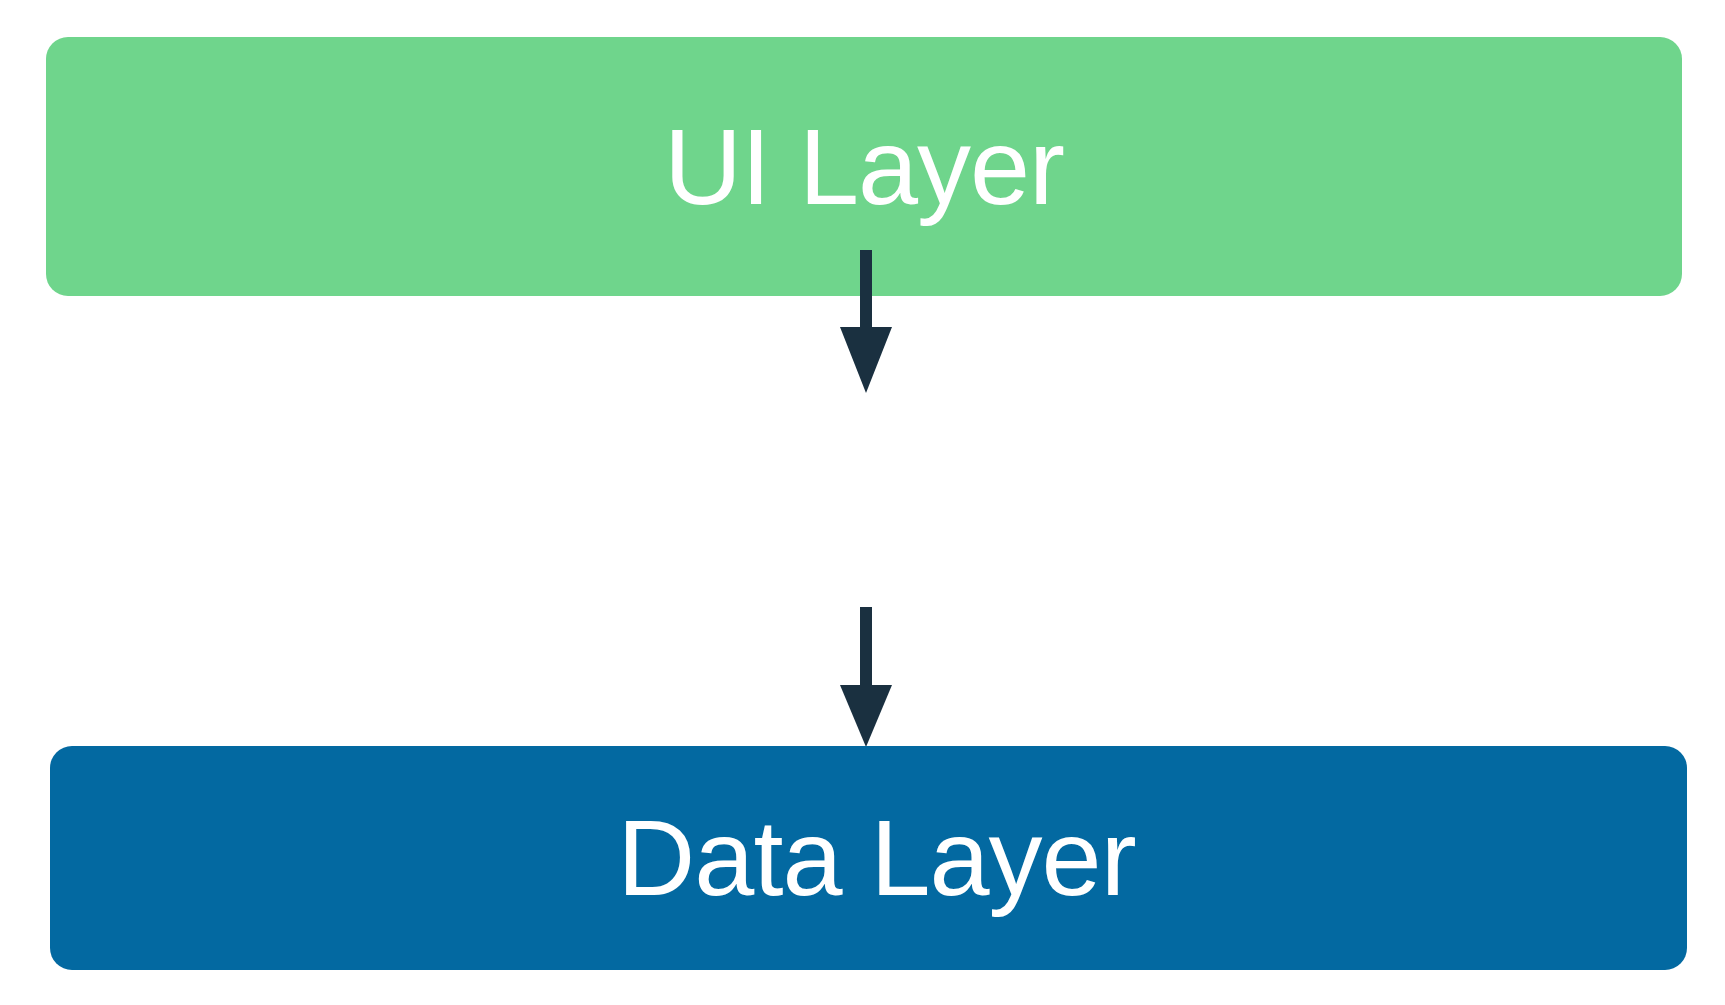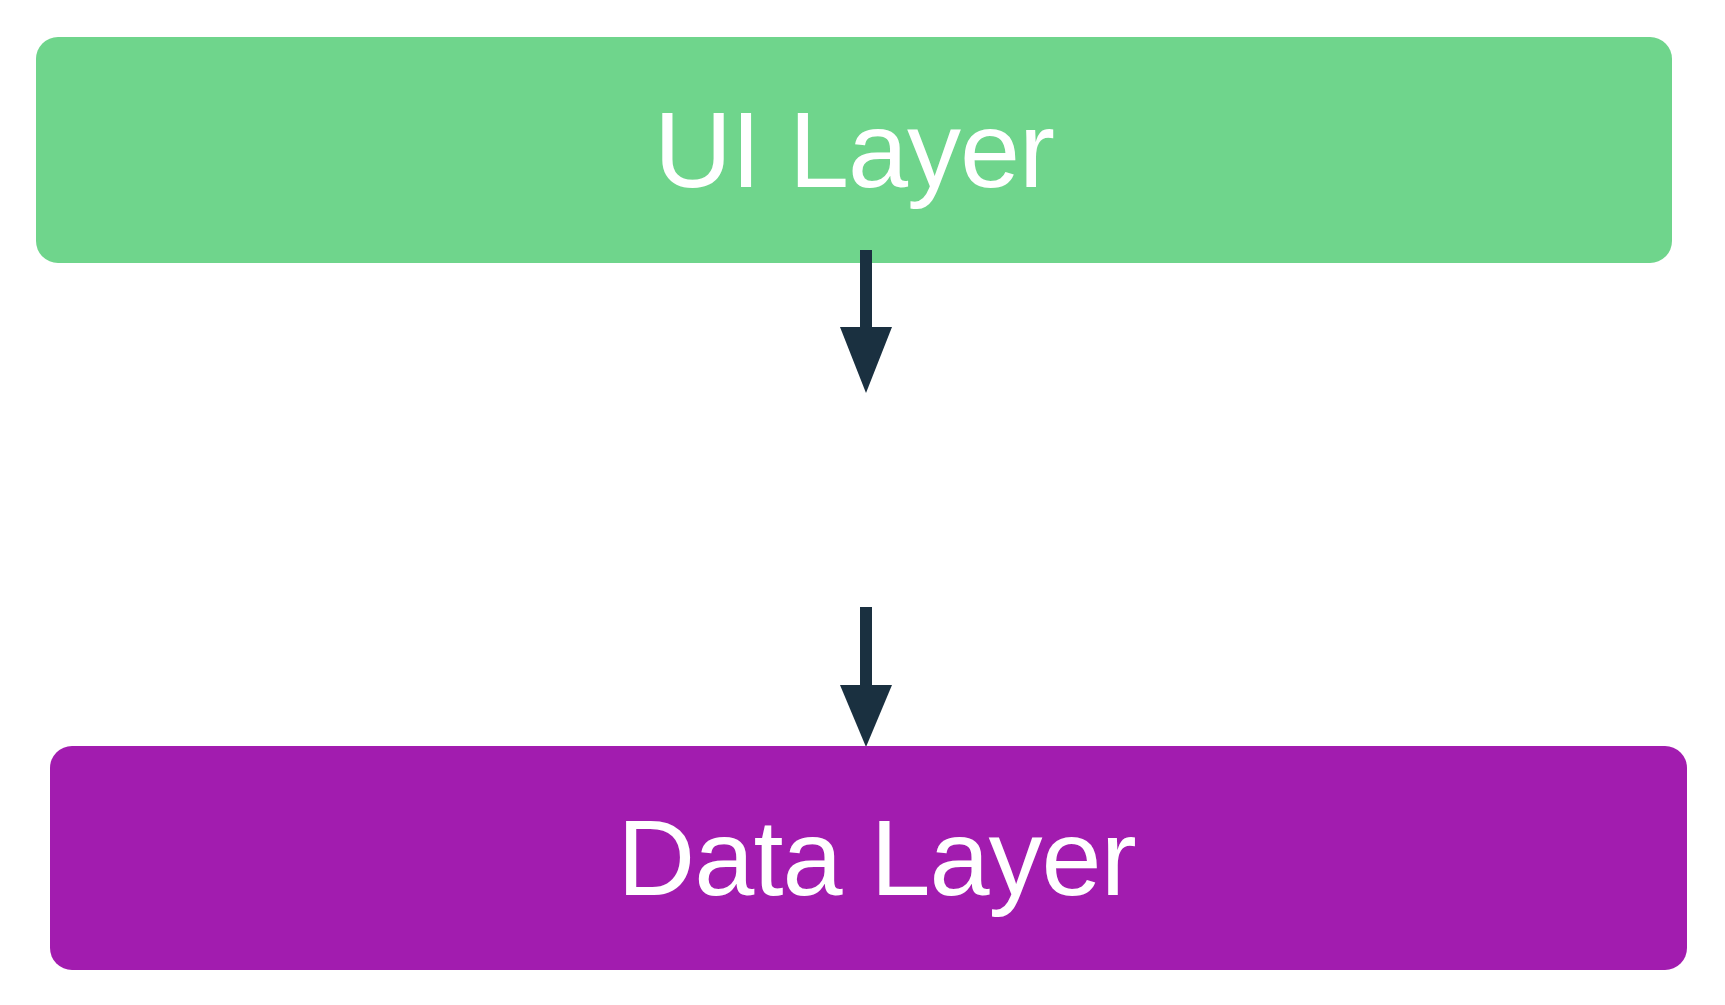--- a/index.html
+++ b/index.html
@@ -29,24 +29,24 @@
     color: #ffffff;
     font-family: "Liberation Sans", sans-serif;
     font-weight: 400;
     letter-spacing: -1px;
     line-height: 1;
     white-space: nowrap;
     text-align: center;
   }
   
   #box-ui {
-    left: 36px;
+    left: 46px;
     top: 37px;
     width: 1636px;
-    height: 226px;
+    height: 259px;
     background: #6FD58C;
   }
   #box-ui .layer-label { font-size: 108px; }
   
   #box-domain {
     left: 50px;
     top: 393px;
     width: 1637px;
     height: 214px;
     background: #4F81EE;
@@ -88,17 +88,17 @@
   </div>
 
 
   <div class="arrow" id="arrow-domain-data">
     <svg width="1725" height="1005" viewBox="0 0 1725 1005">
       <rect x="860" y="607" width="12" height="80" fill="#1A3040"></rect>
       <polygon points="840,685 892,685 866,747" fill="#1A3040"></polygon>
     </svg>
   </div>
 
-  <div class="layer-box" id="box-data" style="background: #a21caf; padding-left: 16px;">
+  <div class="layer-box" id="box-data" style="background: #0369a1; padding-left: 16px;">
     <span class="layer-label" style="color: rgb(255, 255, 255);">Data Layer</span>
   </div>
 
 </div>
 
 </body></html>

